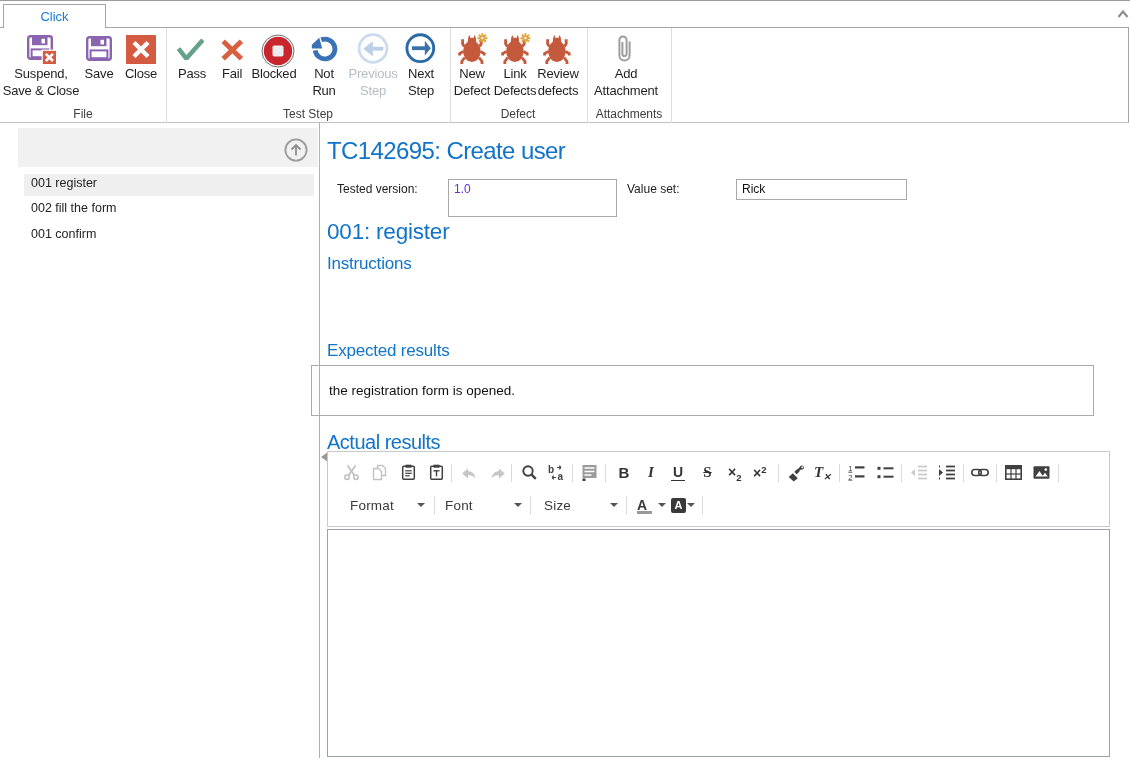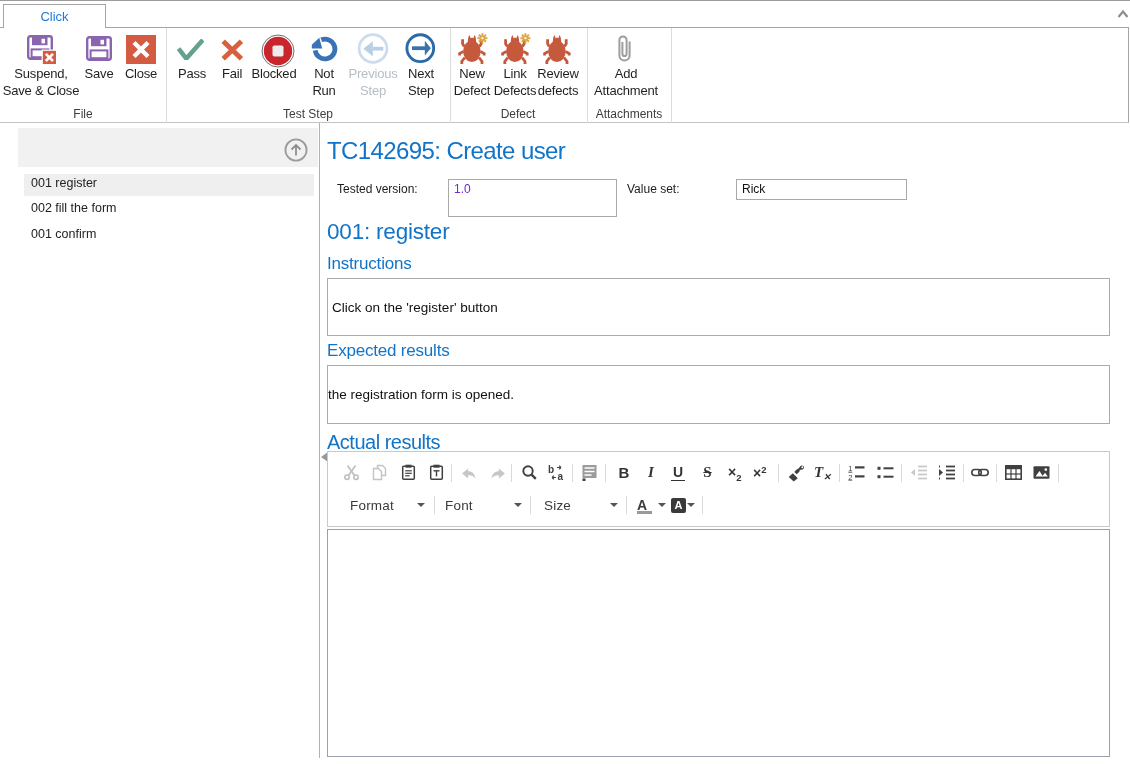--- a/index.html
+++ b/index.html
@@ -177,23 +177,22 @@
 
   <div class="abs blue" style="left:327px;top:137px;font-size:24px;letter-spacing:-0.6px;">TC142695: Create user</div>
 
   <div class="abs" style="left:337px;top:182px;font-size:12px;color:#1c1c1c;">Tested version:</div>
   <div class="abs" style="left:448px;top:179px;width:169px;height:38px;border:1px solid #a9a9a9;font-size:12px;line-height:19px;padding-left:5px;color:#6d28d9;">1.0</div>
   <div class="abs" style="left:627px;top:182px;font-size:12px;color:#1c1c1c;">Value set:</div>
   <div class="abs" style="left:736px;top:179px;width:171px;height:21px;border:1px solid #a9a9a9;font-size:12px;line-height:19px;padding-left:5px;color:#111;">Rick</div>
 
   <div class="abs blue" style="left:327px;top:219px;font-size:22.5px;letter-spacing:-0.2px;">001: register</div>
   <div class="abs blue" style="left:327px;top:254px;font-size:17px;letter-spacing:-0.2px;">Instructions</div>
-  <div class="abs" style="left:327px;top:278px;width:783px;height:58px;border:1px solid #ababab;display:flex;align-items:center;padding-left:4px;font-size:13.5px;color:#111;">Click on the 'register' button</div>
   <div class="abs blue" style="left:327px;top:341px;font-size:17px;letter-spacing:-0.2px;">Expected results</div>
-  <div class="abs" style="left:327px;top:365px;width:783px;height:59px;border:1px solid #ababab;display:flex;align-items:center;padding-left:0;font-size:13.5px;color:#111;">the registration form is opened.</div>
+  <div class="abs" style="left:311px;top:365px;width:783px;height:51px;border:1px solid #ababab;display:flex;align-items:center;padding-left:17px;font-size:13.5px;color:#111;">the registration form is opened.</div>
   <div class="abs blue" style="left:327px;top:430.5px;font-size:20px;letter-spacing:-0.5px;">Actual results</div>
 
   <div class="abs" style="left:327px;top:451px;width:783px;height:76px;border:1px solid #c9c9c9;"></div>
 
   <div class="abs" style="left:327px;top:529px;width:783px;height:228px;border:1px solid #98a1ad;"></div>
 
   <svg class="ticon" style="left:343px;" width="17" height="17" viewBox="0 0 17 17">
     <g stroke="#bdbdbd" fill="none">
       <path d="M4.5 1.5 L11.5 11.5" stroke-width="1.6"></path>
       <path d="M12.5 1.5 L5.5 11.5" stroke-width="1.6"></path>

